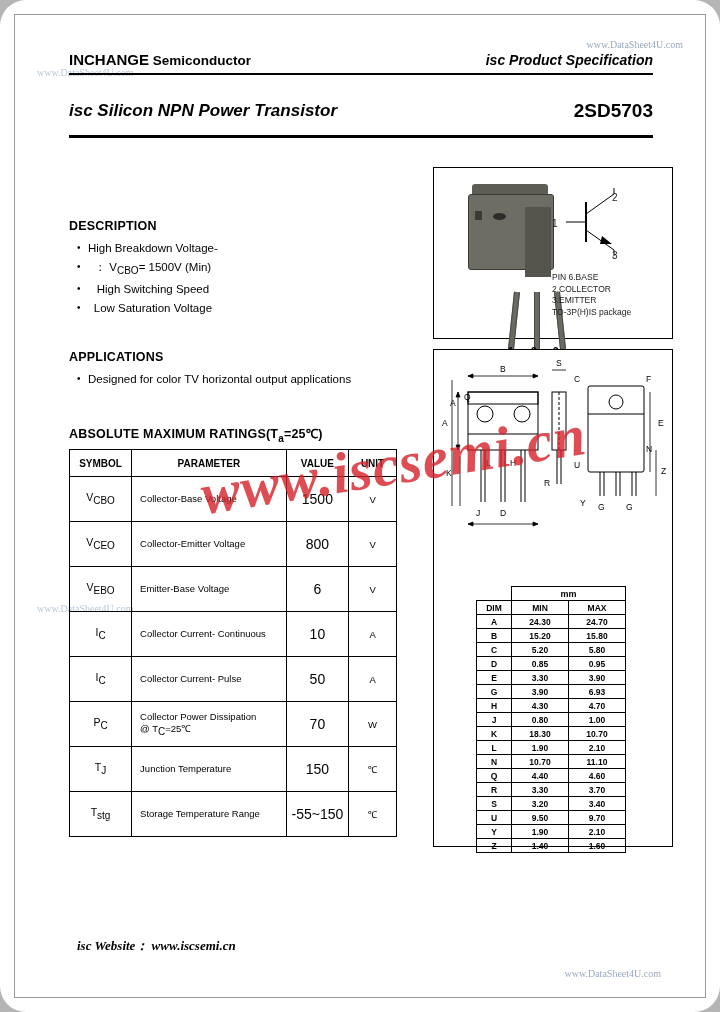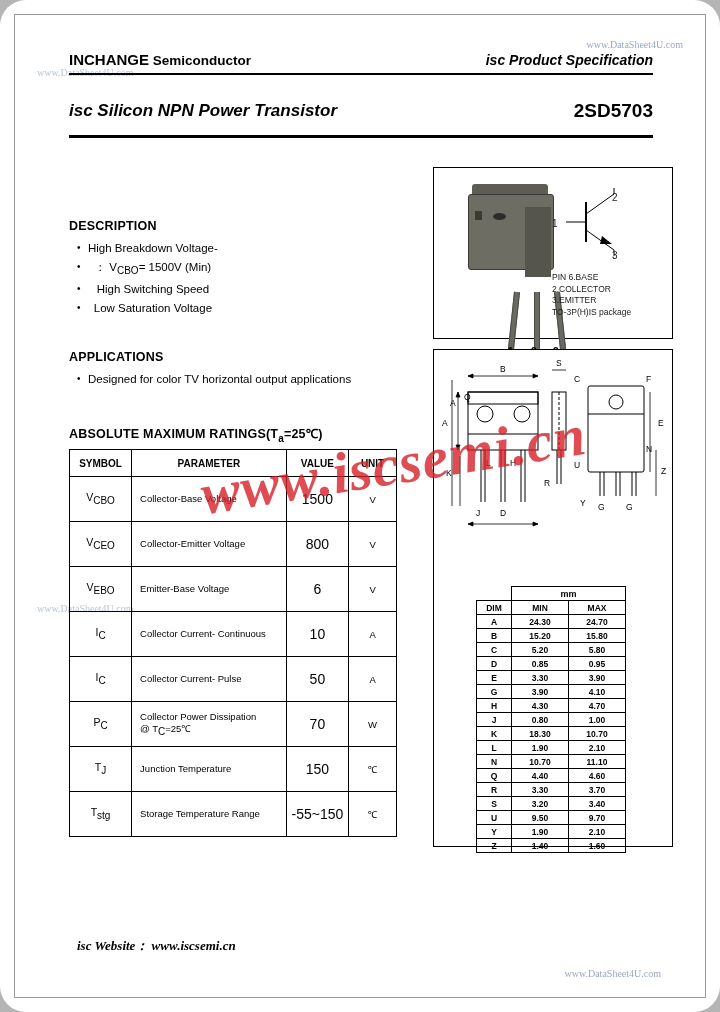--- a/index.html
+++ b/index.html
@@ -543,21 +543,21 @@
               <td>0.95</td>
             </tr>
         <tr>
               <td>E</td>
               <td>3.30</td>
               <td>3.90</td>
             </tr>
         <tr>
               <td>G</td>
               <td>3.90</td>
-              <td>4.10</td>
+              <td>6.93</td>
             </tr>
         <tr>
               <td>H</td>
               <td>4.30</td>
               <td>4.70</td>
             </tr>
         <tr>
               <td>J</td>
               <td>0.80</td>
               <td>1.00</td>

